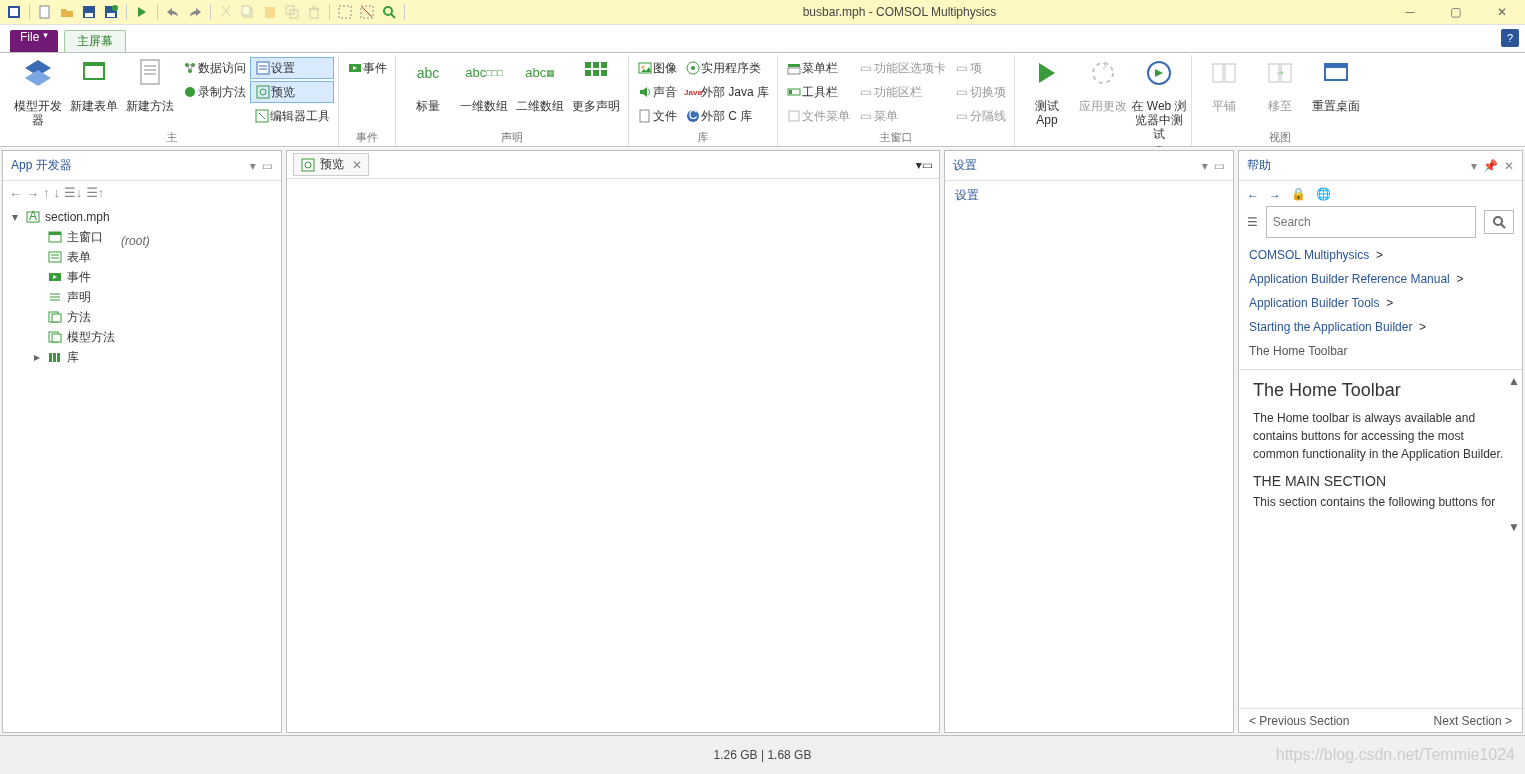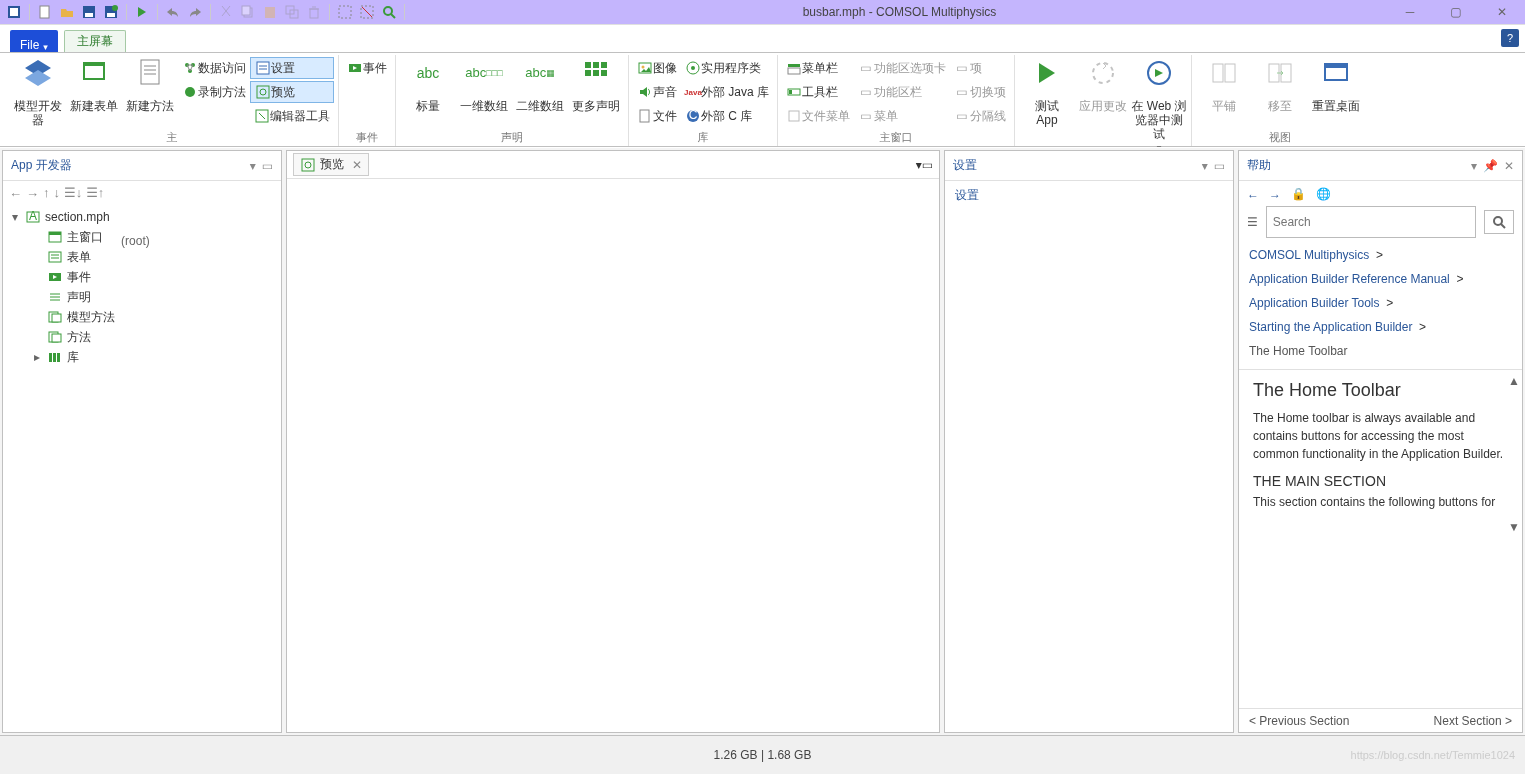--- a/index.html
+++ b/index.html
@@ -1,29 +1,29 @@
 <!DOCTYPE html>
 <html><head>
 <meta charset="utf-8">
 <style>
 * { margin:0; padding:0; box-sizing:border-box; font-family:"Microsoft YaHei","Segoe UI",sans-serif; font-size:12px; }
 body { background:#fff; overflow:hidden; width:1525px; height:774px; display:flex; flex-direction:column; color:#333; }
 
 
-.titlebar { height:25px; background:#c4b5fd; display:flex; align-items:center; border-bottom:1px solid #e0e0e0; }
+.titlebar { height:25px; background:#fef9c3; display:flex; align-items:center; border-bottom:1px solid #e0e0e0; }
 .qat { display:flex; align-items:center; gap:2px; padding:0 4px; }
 .qat .qbtn { width:20px; height:20px; display:flex; align-items:center; justify-content:center; cursor:pointer; }
 .qat .sep { width:1px; height:16px; background:#ccc; margin:0 3px; }
 .title-text { flex:1; text-align:center; color:#444; }
 .winctl { display:flex; }
 .winctl div { width:46px; height:25px; display:flex; align-items:center; justify-content:center; color:#666; cursor:pointer; }
 
 
 .tabstrip { height:28px; background:#fff; display:flex; align-items:flex-end; padding-left:10px; border-bottom:1px solid #c0c0c0; position:relative;}
-.file-btn { background:#1d4ed8; color:#fff; height:22px; padding:0 10px; display:flex; align-items:flex-end; gap:4px; border-radius:2px 2px 0 0; cursor:pointer;}
+.file-btn { background:#701a75; color:#fff; height:22px; padding:0 10px; display:flex; align-items:flex-start; gap:4px; border-radius:2px 2px 0 0; cursor:pointer;}
 .file-btn::after{content:"▾"; font-size:9px;}
 .main-tab { background:#f0f7f0; border:1px solid #a5c9a5; border-bottom:none; height:22px; padding:0 12px; margin-left:6px; display:flex; align-items:center; color:#2a7a2a; border-radius:2px 2px 0 0; cursor:pointer;}
 .help-btn { position:absolute; right:6px; top:4px; width:18px; height:18px; background:#2a5699; color:#fff; display:flex; align-items:center; justify-content:center; font-size:11px; border-radius:2px; cursor:pointer;}
 
 
 .ribbon { height:94px; background:#fff; border-bottom:1px solid #c0c0c0; display:flex; padding:2px 6px 0 6px;}
 .rgroup { display:flex; flex-direction:column; border-right:1px solid #e0e0e0; padding:0 4px; }
 .rgroup .body { flex:1; display:flex; align-items:flex-start; }
 .rgroup .lbl { height:16px; text-align:center; color:#777; font-size:11px;}
 .bigbtn { width:56px; display:flex; flex-direction:column; align-items:center; padding-top:2px; cursor:pointer; text-align:center; line-height:14px;}
@@ -40,21 +40,21 @@
 .panel-head { height:30px; display:flex; align-items:center; padding:0 8px; border-bottom:1px solid #e0e0e0; color:#2a5699; font-size:15px; justify-content:space-between;}
 .panel-head .pctl{color:#888; display:flex; gap:6px;}
 .tree-tools{height:22px;display:flex;align-items:center;gap:4px;padding:0 6px;}
 .tree-tools span{color:#888;cursor:pointer;font-size:13px;}
 .tree { padding:4px 6px; font-size:12px; }
 .tree .node { display:flex; align-items:center; gap:4px; height:20px; cursor:pointer;}
 .tree .node.root{margin-left:0;}
 .tree .child { margin-left:22px;}
 .exp{width:12px;color:#666;display:inline-block;text-align:center;}
 .nicon{width:16px;height:14px;display:inline-flex;align-items:center;justify-content:center;}
-.it{color:#666;margin-top:48px;}
+.it{font-style:italic;color:#666;margin-top:48px;}
 
 .tab-hdr{height:28px;display:flex;align-items:center;padding:0 6px;border-bottom:1px solid #e0e0e0;justify-content:space-between;}
 .tab-hdr .tab{display:flex;align-items:center;gap:4px;padding:2px 6px;border:1px solid #ccc;background:#f8f8f8;cursor:pointer;}
 .tab-hdr .tab .x{color:#888;margin-left:4px;}
 
 .settings-sub{padding:6px 10px;color:#2a5699;}
 
 .help-tools{height:26px;display:flex;align-items:center;gap:10px;padding:0 8px;color:#2a5699;}
 .help-search{height:30px;display:flex;align-items:center;gap:8px;padding:0 8px;}
 .help-search input{flex:1;height:32px;border:1px solid #bbb;padding:0 6px;}
@@ -63,21 +63,21 @@
 .crumbs a{color:#2a5699;text-decoration:none;}
 .help-body{flex:1;overflow:auto;padding:10px 14px;border-top:1px solid #e0e0e0;position:relative;}
 .help-body h2{font-size:18px;font-weight:400;margin-bottom:8px;}
 .help-body h3{font-size:14px;font-weight:400;margin:10px 0 4px;}
 .help-body p{line-height:18px;margin-bottom:6px;}
 .scrollind{position:absolute;right:2px;top:4px;width:12px;color:#666;display:flex;flex-direction:column;gap:2px;}
 .help-nav{height:24px;border-top:1px solid #e0e0e0;display:flex;justify-content:space-between;align-items:center;padding:4px 10px;color:#555;}
 
 
 .status{height:39px;background:#f0f0f0;border-top:1px solid #c0c0c0;display:flex;align-items:center;justify-content:center;color:#444;position:relative;}
-.watermark{position:absolute;right:10px;color:#ccc;font-size:11px;}
+.watermark{position:absolute;right:10px;color:#ccc;font-size:16px;}
 
 
 svg{display:block;}
 </style>
 </head>
 <body>
 
 <div class="titlebar">
   <div class="qat">
     <div class="qbtn">
@@ -589,31 +589,31 @@
           <span>声明</span>
         </div>
       <div class="node child">
           <span class="exp"></span>
           <span class="nicon">
             <svg width="14" height="12">
               <rect x="1" y="1" width="9" height="10" fill="none" stroke="#3a9b3a"></rect>
               <rect x="4" y="3" width="9" height="8" fill="#fff" stroke="#3a9b3a"></rect>
             </svg>
           </span>
-          <span>模型方法</span>
+          <span>方法</span>
         </div>
       <div class="node child">
           <span class="exp"></span>
           <span class="nicon">
             <svg width="14" height="12">
               <rect x="1" y="1" width="9" height="10" fill="none" stroke="#3a9b3a"></rect>
               <rect x="4" y="3" width="9" height="8" fill="#fff" stroke="#3a9b3a"></rect>
             </svg>
           </span>
-          <span>方法</span>
+          <span>模型方法</span>
         </div>
       <div class="node child">
           <span class="exp">▸</span>
           <span class="nicon">
             <svg width="14" height="12">
               <rect x="1" y="2" width="3" height="9" fill="#3a9b3a"></rect>
               <rect x="5" y="2" width="3" height="9" fill="#3a9b3a"></rect>
               <rect x="9" y="2" width="3" height="9" fill="#3a9b3a"></rect>
             </svg>
           </span>

